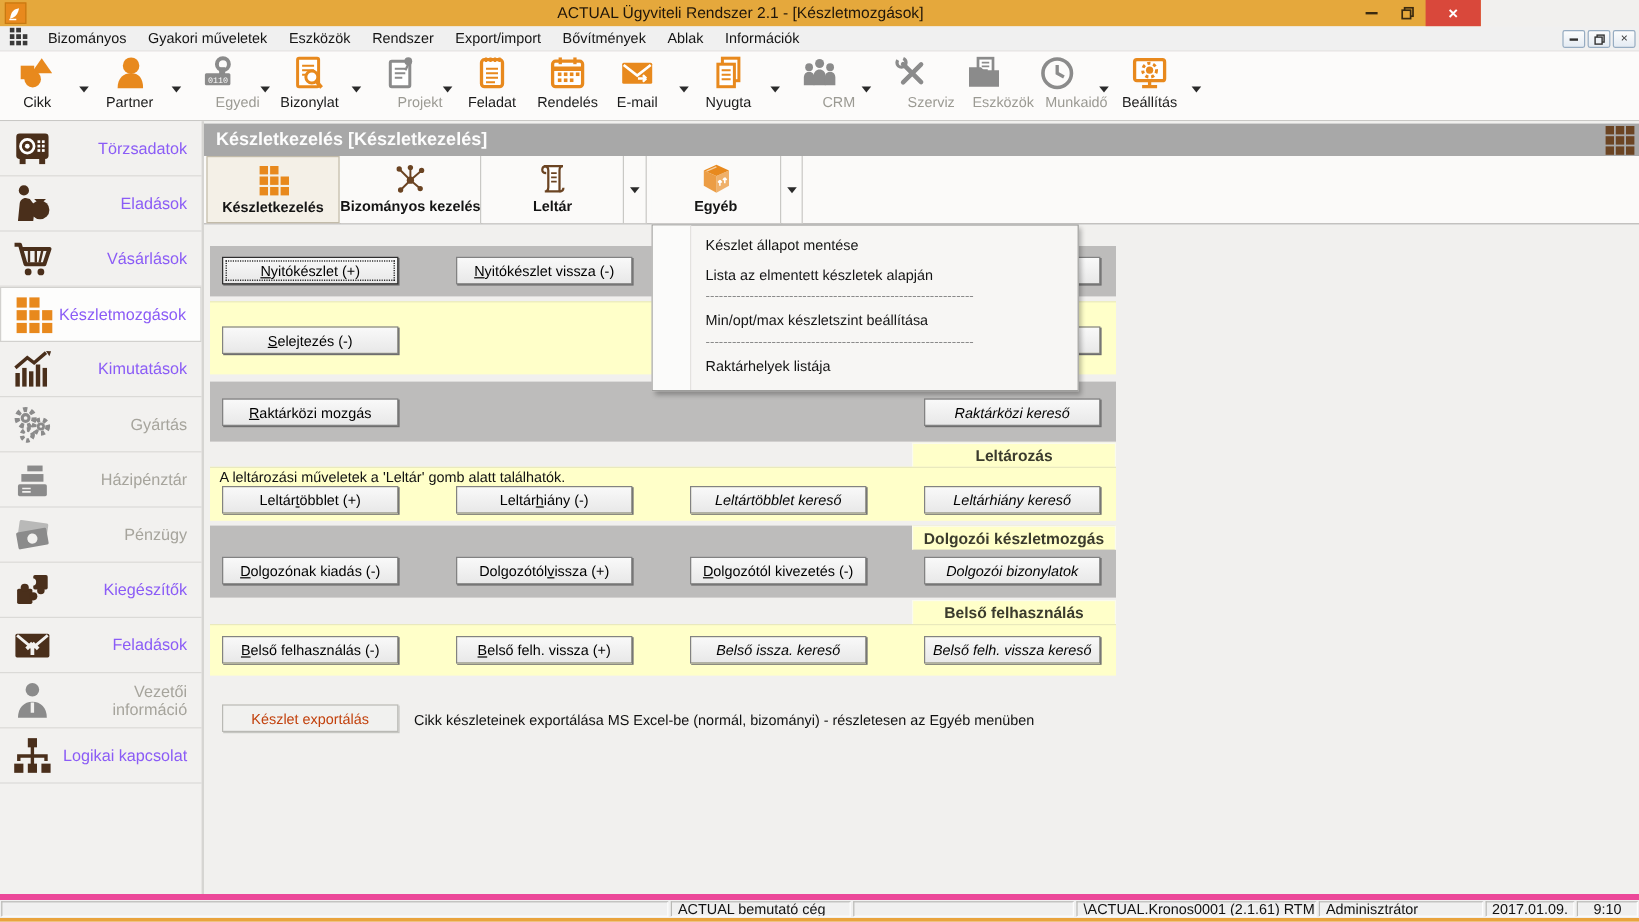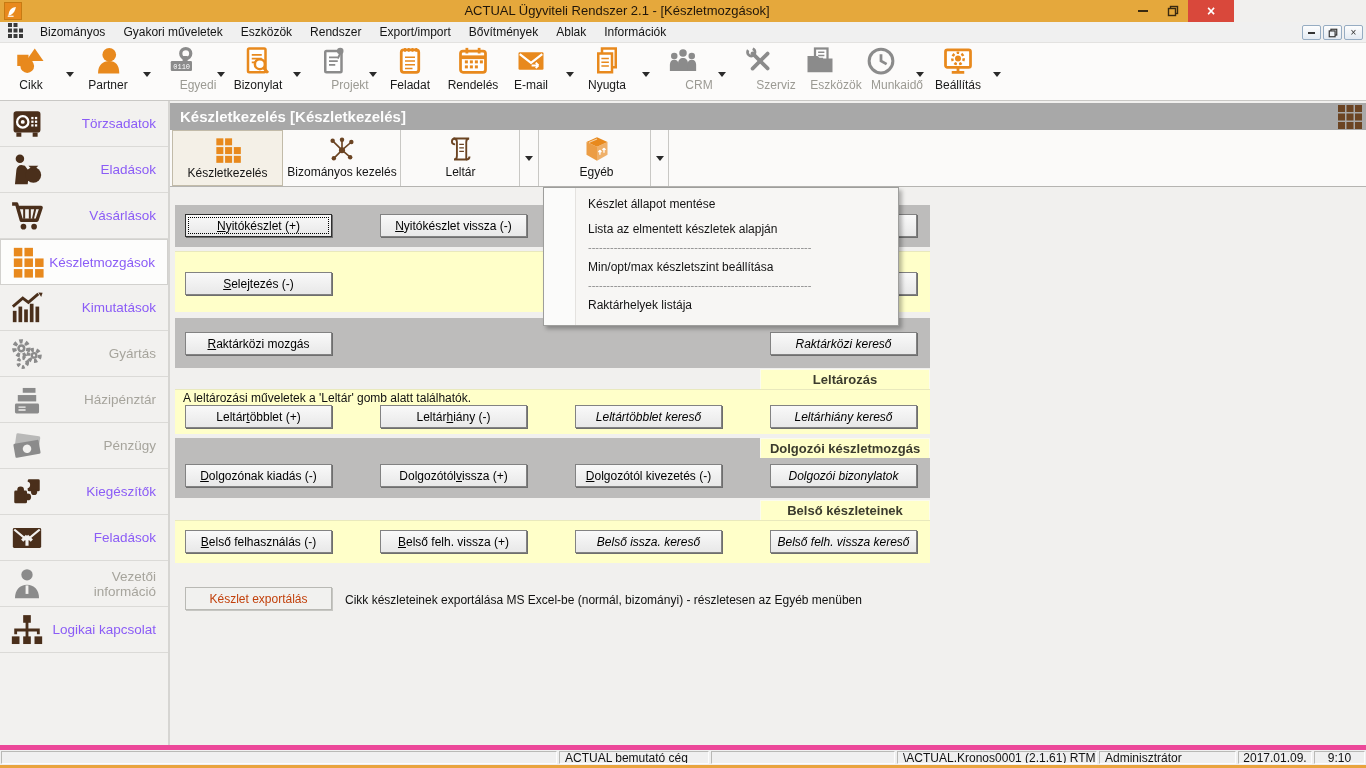--- a/index.html
+++ b/index.html
@@ -55,21 +55,21 @@
 
   
   .main { position:absolute; left:170px; top:101px; width:1196px; height:644px; background:#f1f0ee; }
   .chdr { position:absolute; left:0; top:2px; width:1196px; height:27px; background:#a8a8a8;
     color:#fdfdfd; font-weight:bold; font-size:15px; line-height:27px; padding-left:10px; }
   .cornergrid { position:absolute; right:3px; top:1px; }
 
   .tabrow { position:absolute; left:0; top:29px; width:1196px; height:57px; background:#fbfaf9;
     border-bottom:1px solid #b5b4b1; }
   .tab { position:absolute; top:0; height:56px; display:flex; flex-direction:column; align-items:center;
-    justify-content:flex-start; padding-top:5px; border-right:1px solid #c9c8c5; background:#fbfaf9; }
+    justify-content:flex-start; padding-top:5px; border-right:1px solid #c9c8c5; background:#fbfaf9;font-weight:bold; }
   .tab .tablabel { font-size:12px; color:#141414; margin-top:2px; white-space:nowrap; }
   .tab.sel { background:#f4f0e7; border:1px solid #c2bba9; }
   .tabarrow { position:absolute; top:0; height:56px; display:flex; align-items:center; justify-content:center;
     border-right:1px solid #c9c8c5; background:#fbfaf9; }
 
   
   .band { position:absolute; left:5px; width:755px; }
   .gband { background:#bdbcbb; }
   .yband { background:#ffffc9; border-top:1px solid #e9e9bd; }
   .btn { position:absolute; width:147px; height:23px; background:linear-gradient(#f9f9f9,#e8e8e8);
@@ -605,21 +605,21 @@
   <div class="btn finder" style="left:405px;top:304px">Leltártöbblet kereső</div>
   <div class="btn finder" style="left:600px;top:304px">Leltárhiány kereső</div>
 
   <div class="band gband" style="top:337px;height:60px"></div>
   <div class="sechdr" style="top:337px">Dolgozói készletmozgás</div>
   <div class="btn" style="left:15px;top:363px"><u>D</u>olgozónak kiadás (-)</div>
   <div class="btn" style="left:210px;top:363px">Dolgozótól <u>v</u>issza (+)</div>
   <div class="btn" style="left:405px;top:363px"><u>D</u>olgozótól kivezetés (-)</div>
   <div class="btn finder" style="left:600px;top:363px">Dolgozói bizonylatok</div>
 
-  <div class="sechdr" style="top:399px">Belső készleteinek</div>
+  <div class="sechdr" style="top:399px">Belső felhasználás</div>
   <div class="band yband" style="top:419px;height:43px"></div>
   <div class="btn" style="left:15px;top:429px"><u>B</u>első felhasználás (-)</div>
   <div class="btn" style="left:210px;top:429px"><u>B</u>első felh. vissza (+)</div>
   <div class="btn finder" style="left:405px;top:429px">Belső issza. kereső</div>
   <div class="btn finder" style="left:600px;top:429px">Belső felh. vissza kereső</div>
 
   <div class="btn disbtn" style="left:15px;top:486px">Készlet exportálás</div>
   <div class="noteline" style="left:175px;top:492px">Cikk készleteinek exportálása MS Excel-be (normál, bizományi) - részletesen az Egyéb menüben</div>
 
   <div class="ddmenu">

